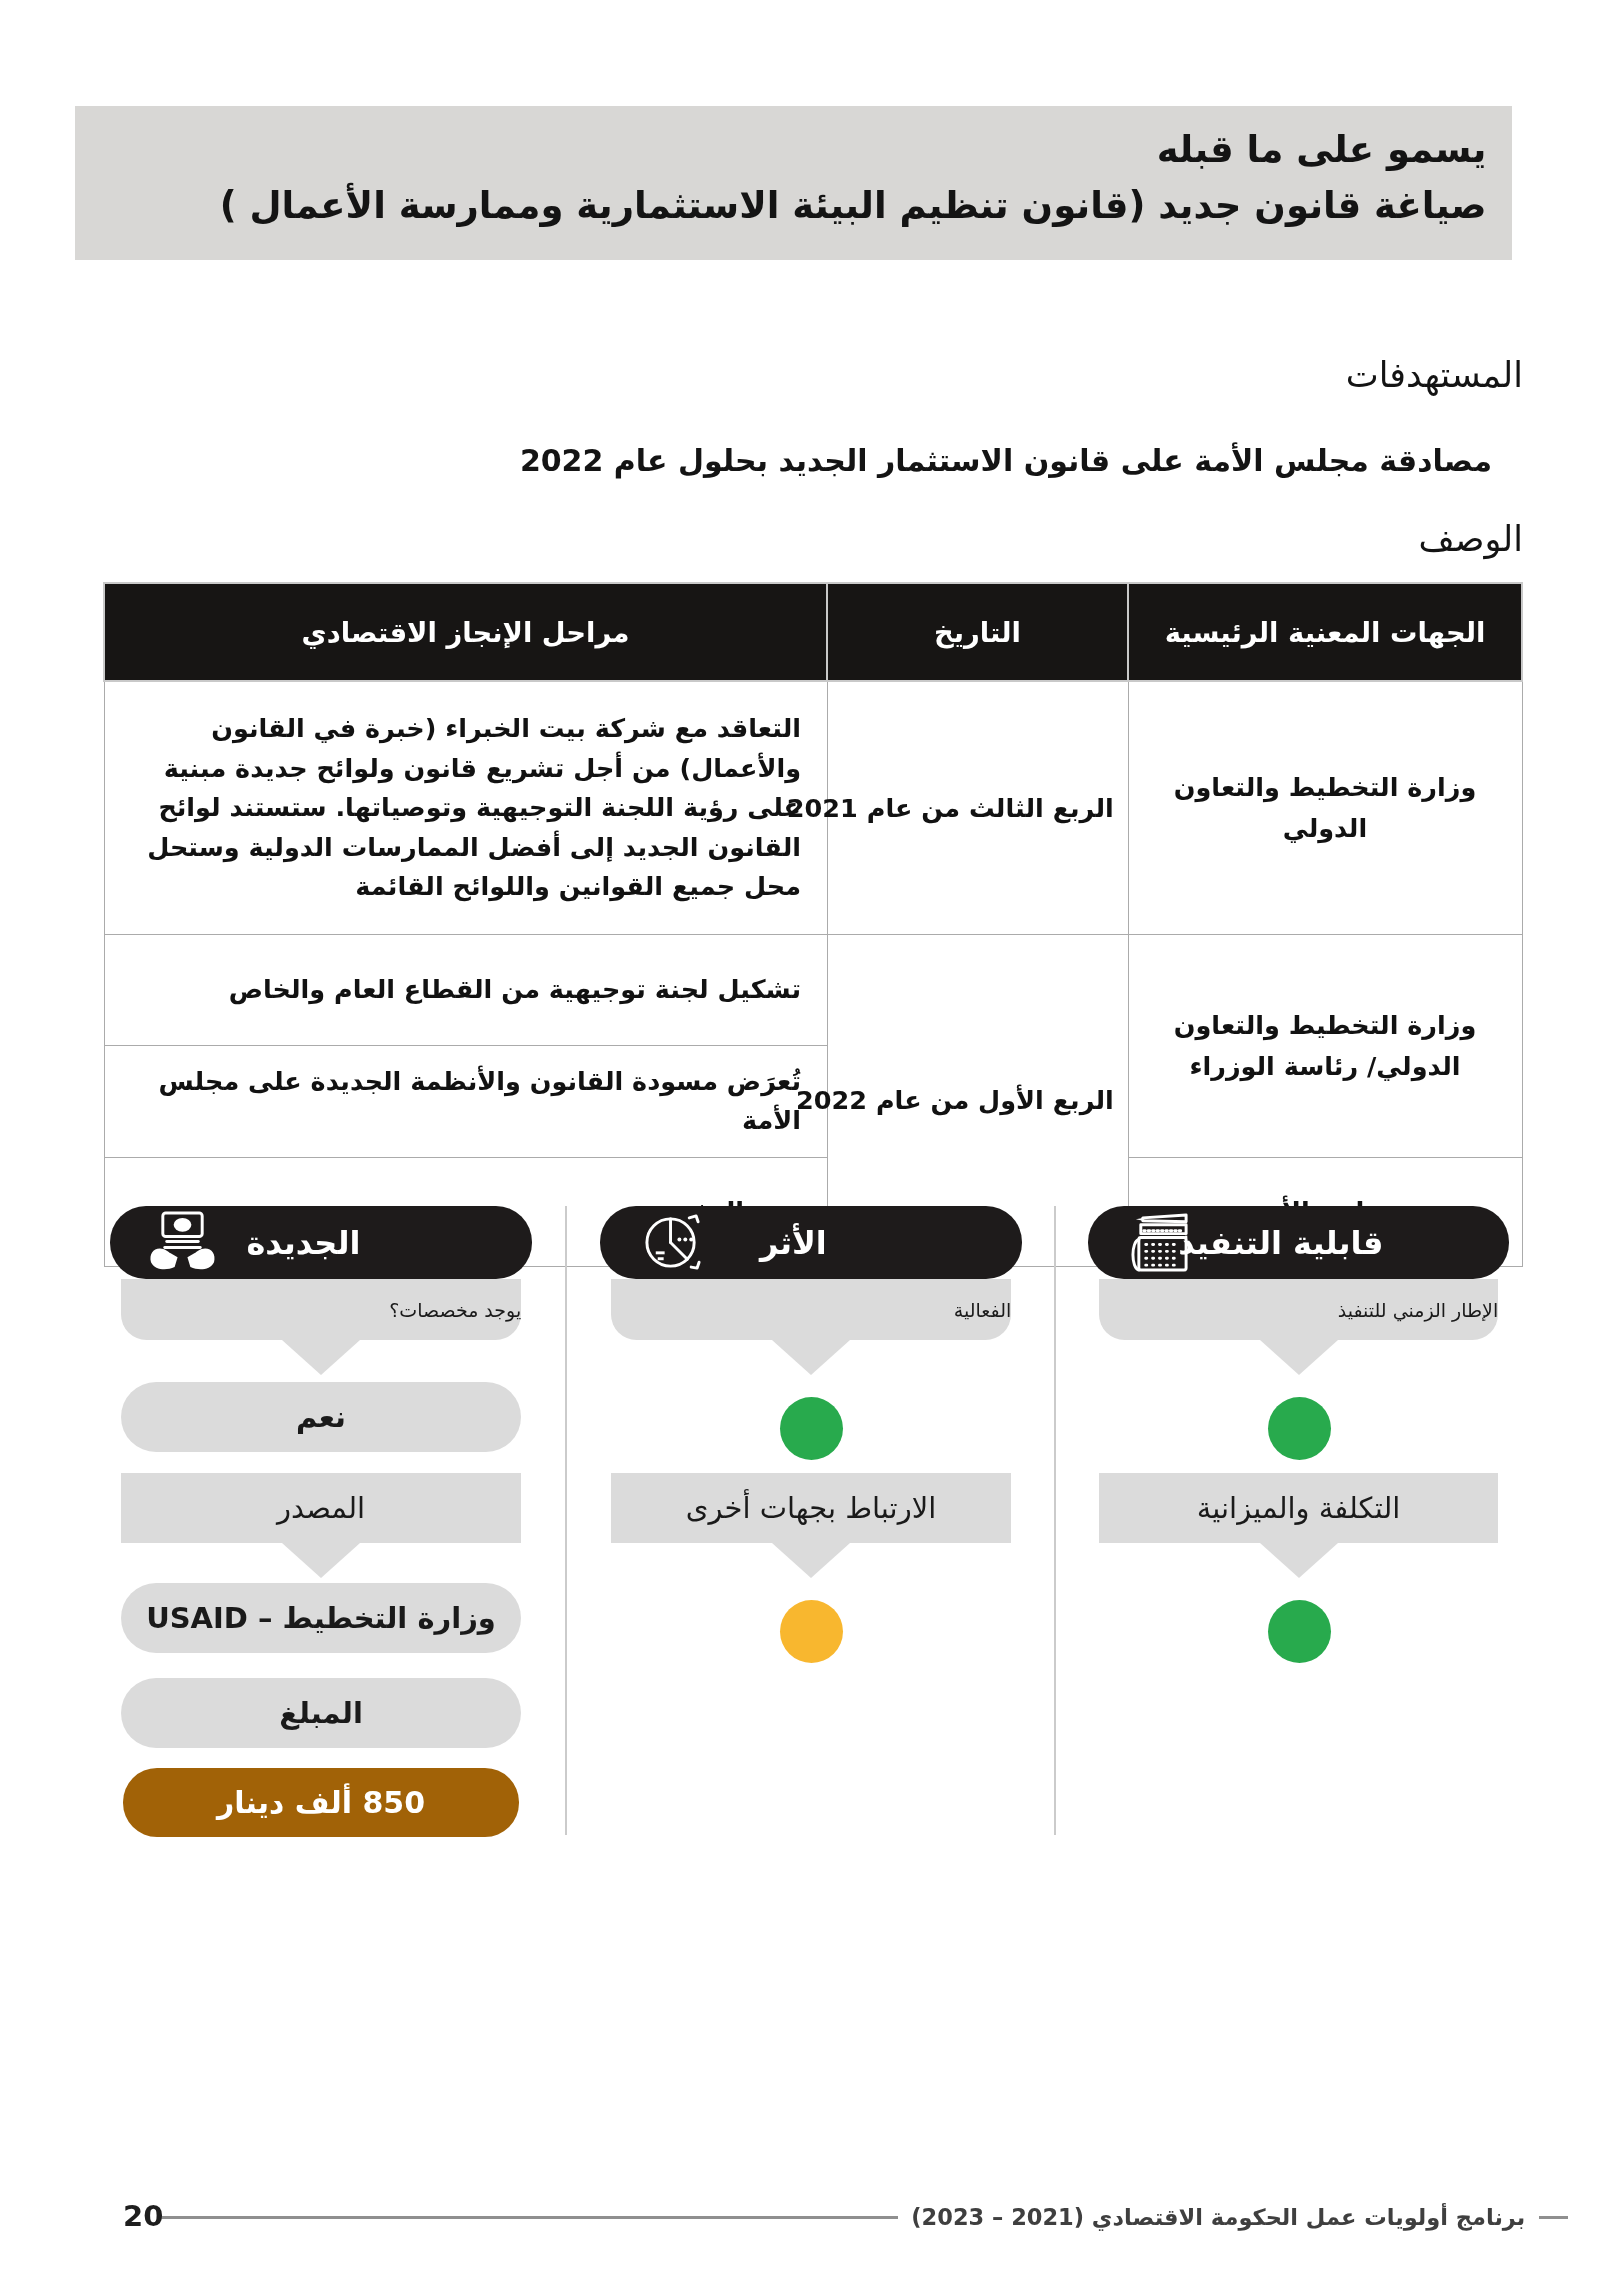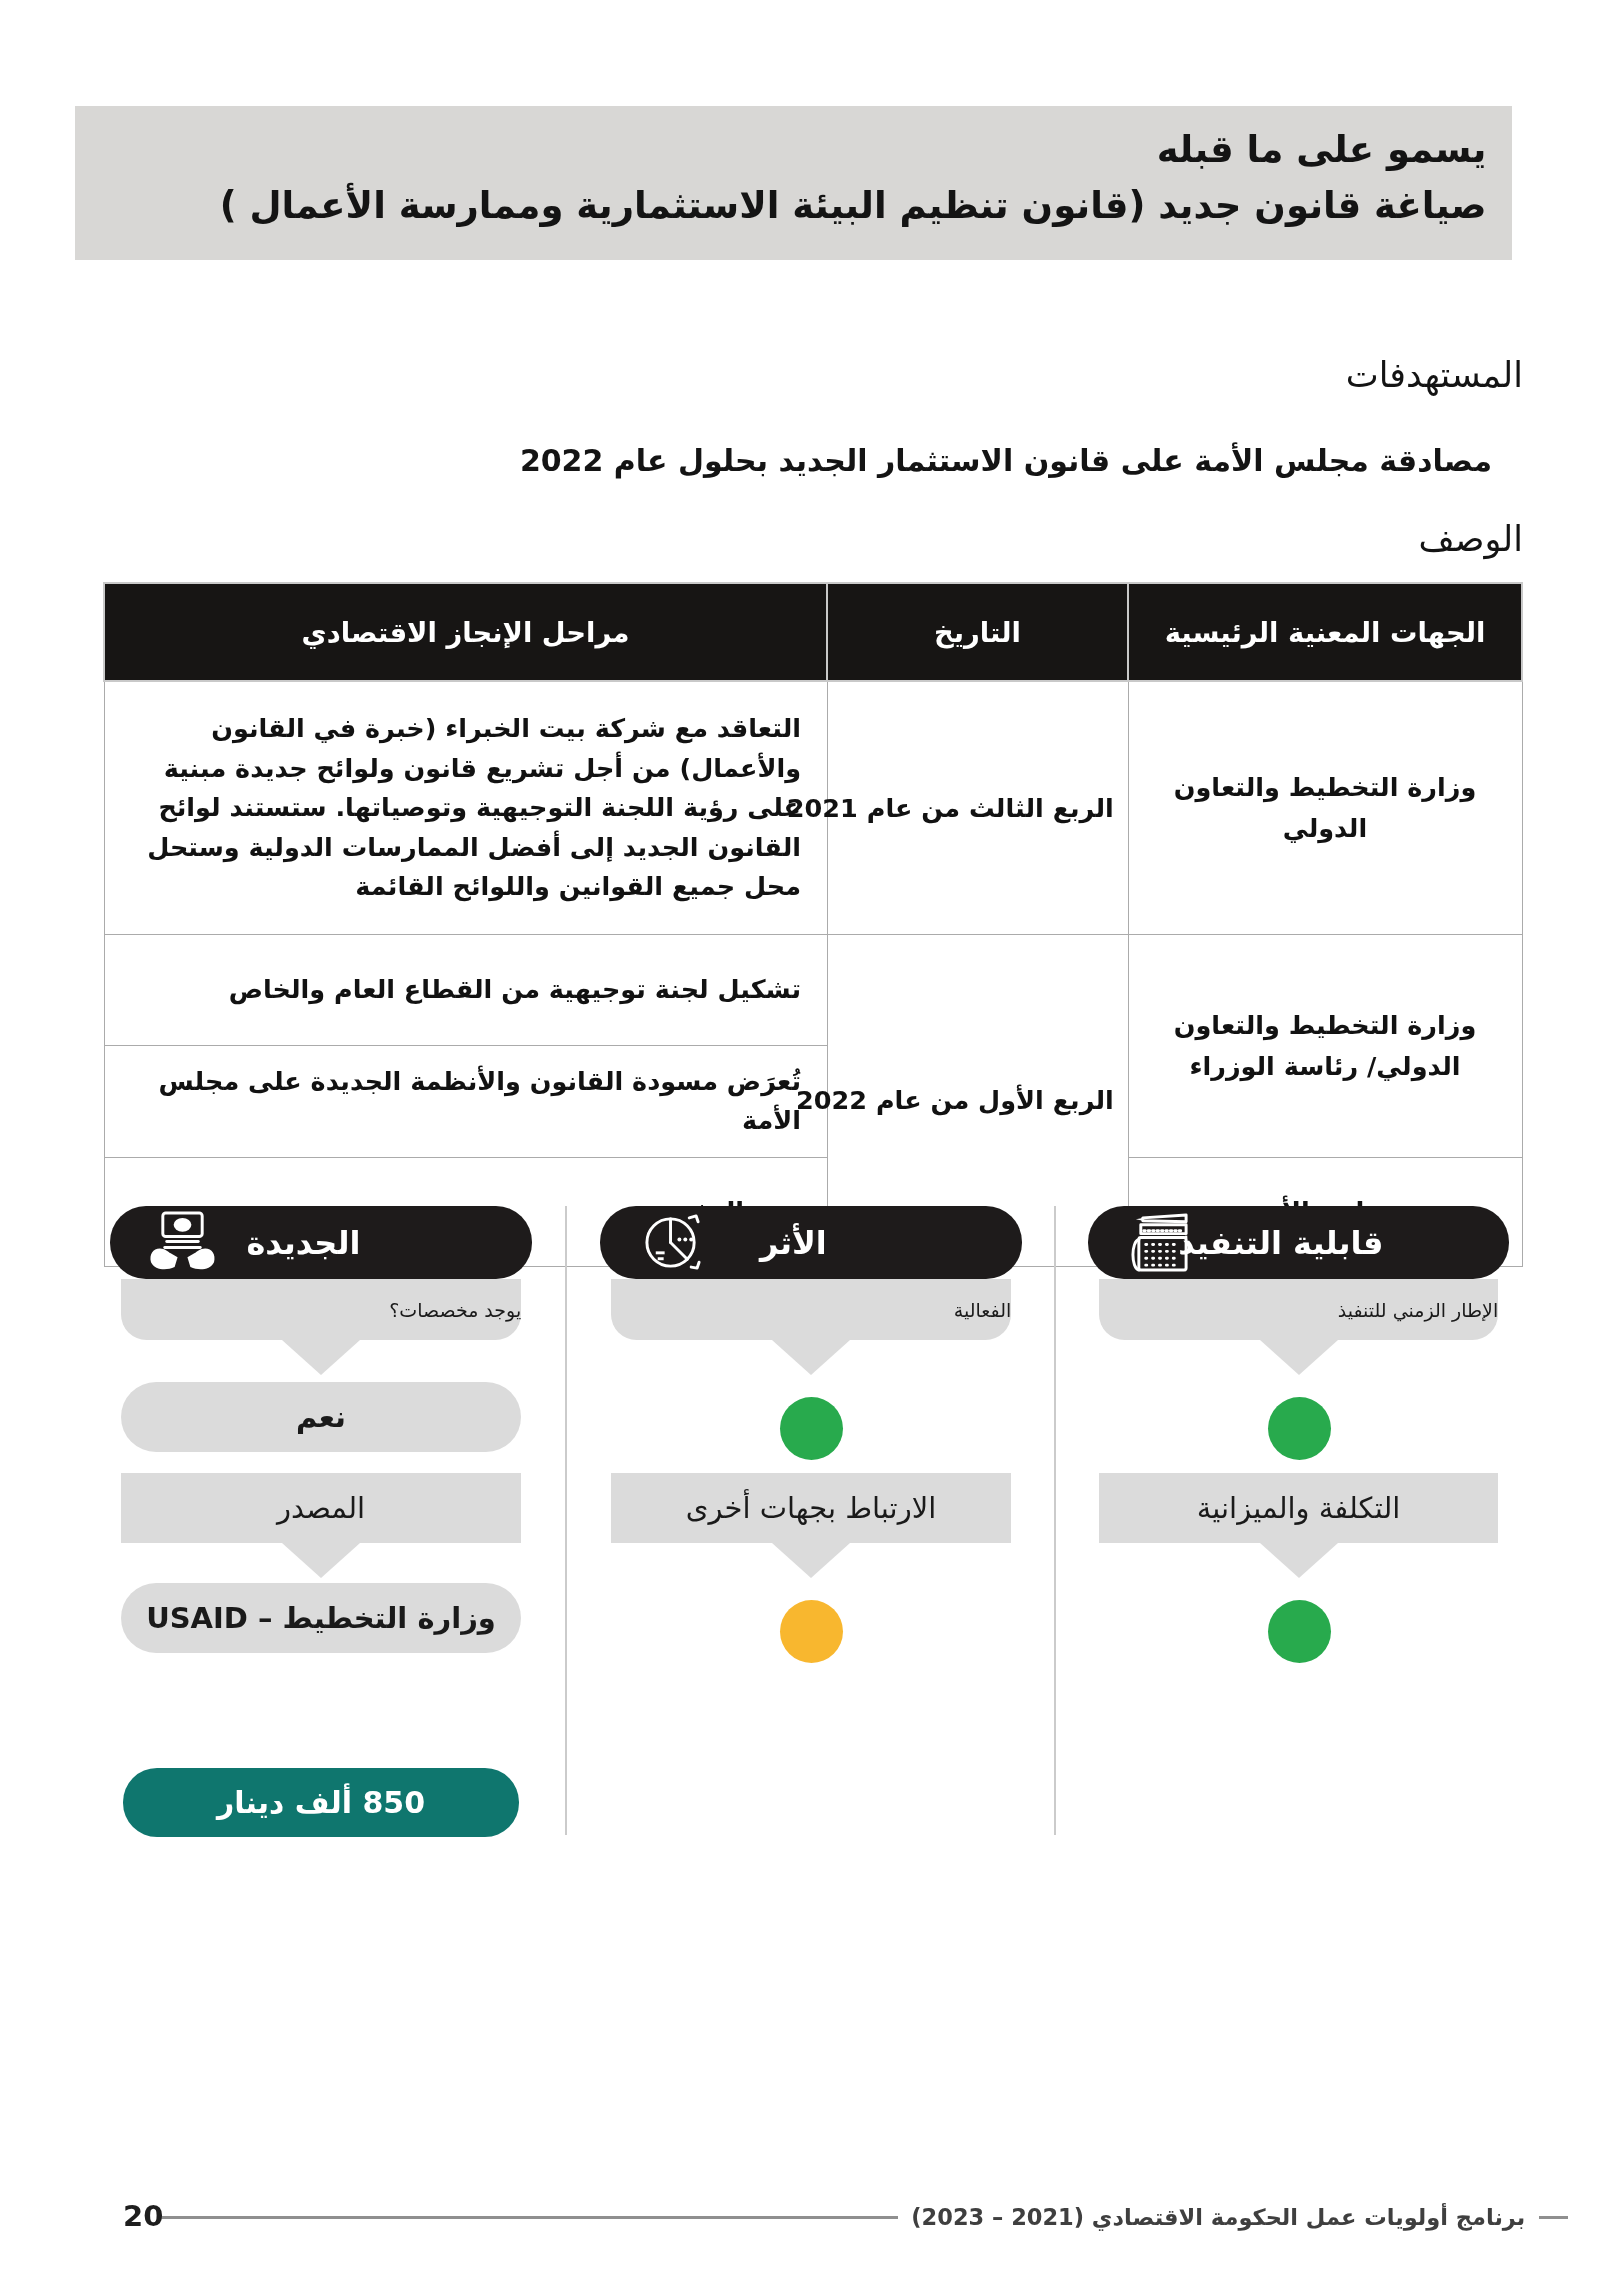--- a/index.html
+++ b/index.html
@@ -67,21 +67,21 @@
   }
   .pill-gray{
     position:absolute;left:10.8px;right:10.8px;height:70px;background:#DBDBDB;border-radius:35px;
     display:flex;align-items:center;justify-content:center;font-size:29px;color:#1a1a1a;
   }
   .pill-bold{font-weight:bold;}
   .y-yes{top:176px;}
   .y-source-val{top:377px;}
   .y-amount-lbl{top:472px;}
   .pill-black{
-    position:absolute;left:12.7px;right:12.7px;top:562px;height:69px;background:#0f766e;border-radius:34px;
+    position:absolute;left:12.7px;right:12.7px;top:562px;height:69px;background:#a16207;border-radius:34px;
     display:flex;align-items:center;justify-content:center;font-size:30px;font-weight:bold;color:#fff;
   }
   .status-circle{position:absolute;width:63px;height:63px;border-radius:50%;left:180px;}
   .y-c1{top:191px;}
   .y-c2{top:394px;}
   .v-divider{position:absolute;top:1206px;width:2px;height:629px;background:#CBCBCB;}
   .d1{left:565px;}
   .d2{left:1054px;}
   
   .footer-line{position:absolute;left:160px;top:2216px;width:1408px;height:2.9px;background:#8F8F8F;}
@@ -158,20 +158,21 @@
         </svg>
       </span>
       <span class="pill-title">الجديدة</span>
     </div>
     <div class="bubble">
       <span>يوجد مخصصات؟</span>
     </div>
     <div class="pill-gray pill-bold y-yes">نعم</div>
     <div class="rect-label">المصدر</div>
     <div class="pill-gray pill-bold y-source-val">وزارة التخطيط – USAID</div>
+    <div class="pill-gray pill-bold y-amount-lbl">المبلغ</div>
     <div class="pill-black">850 ألف دينار</div>
   </section>
 
   <section class="panel p-impact">
     <div class="pill-header">
       <span class="hdr-icon">
         <svg viewBox="0 0 72 64" width="71" height="63">
           <circle class="st" cx="34" cy="32" r="24"></circle>
           <line class="st" x1="34" y1="32" x2="34" y2="8"></line>
           <line class="st" x1="34" y1="32" x2="51" y2="49"></line>

